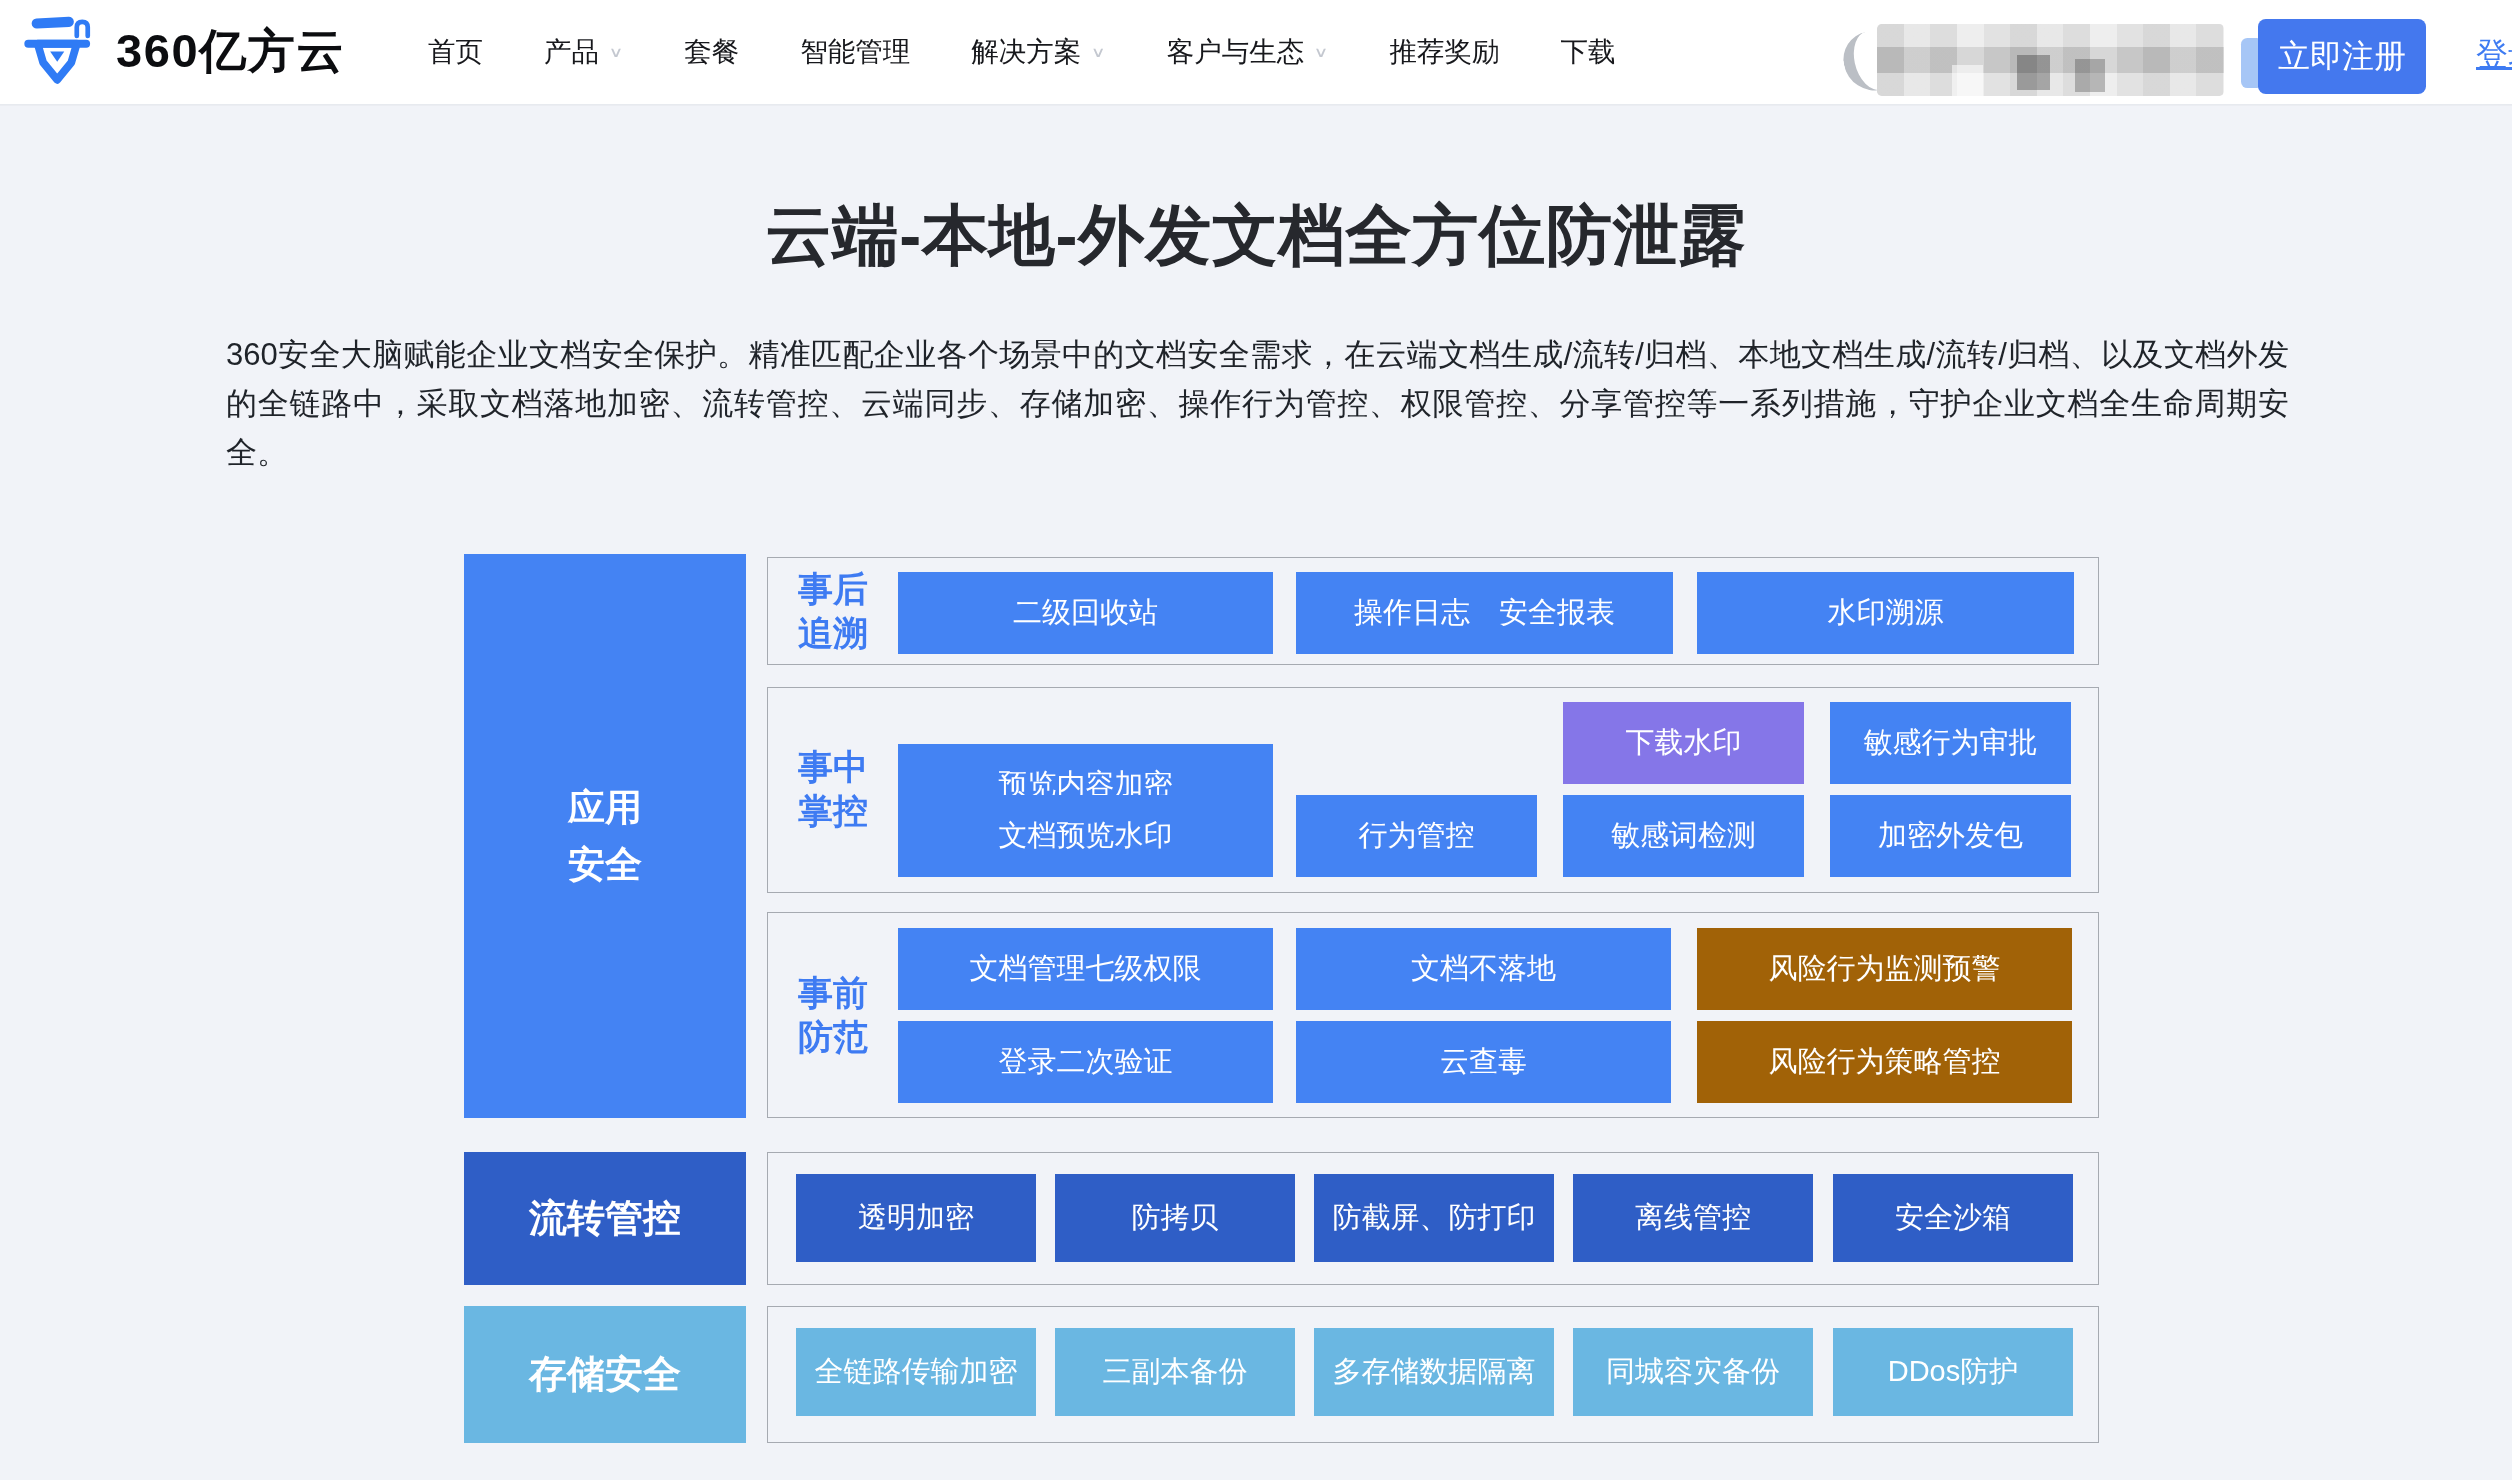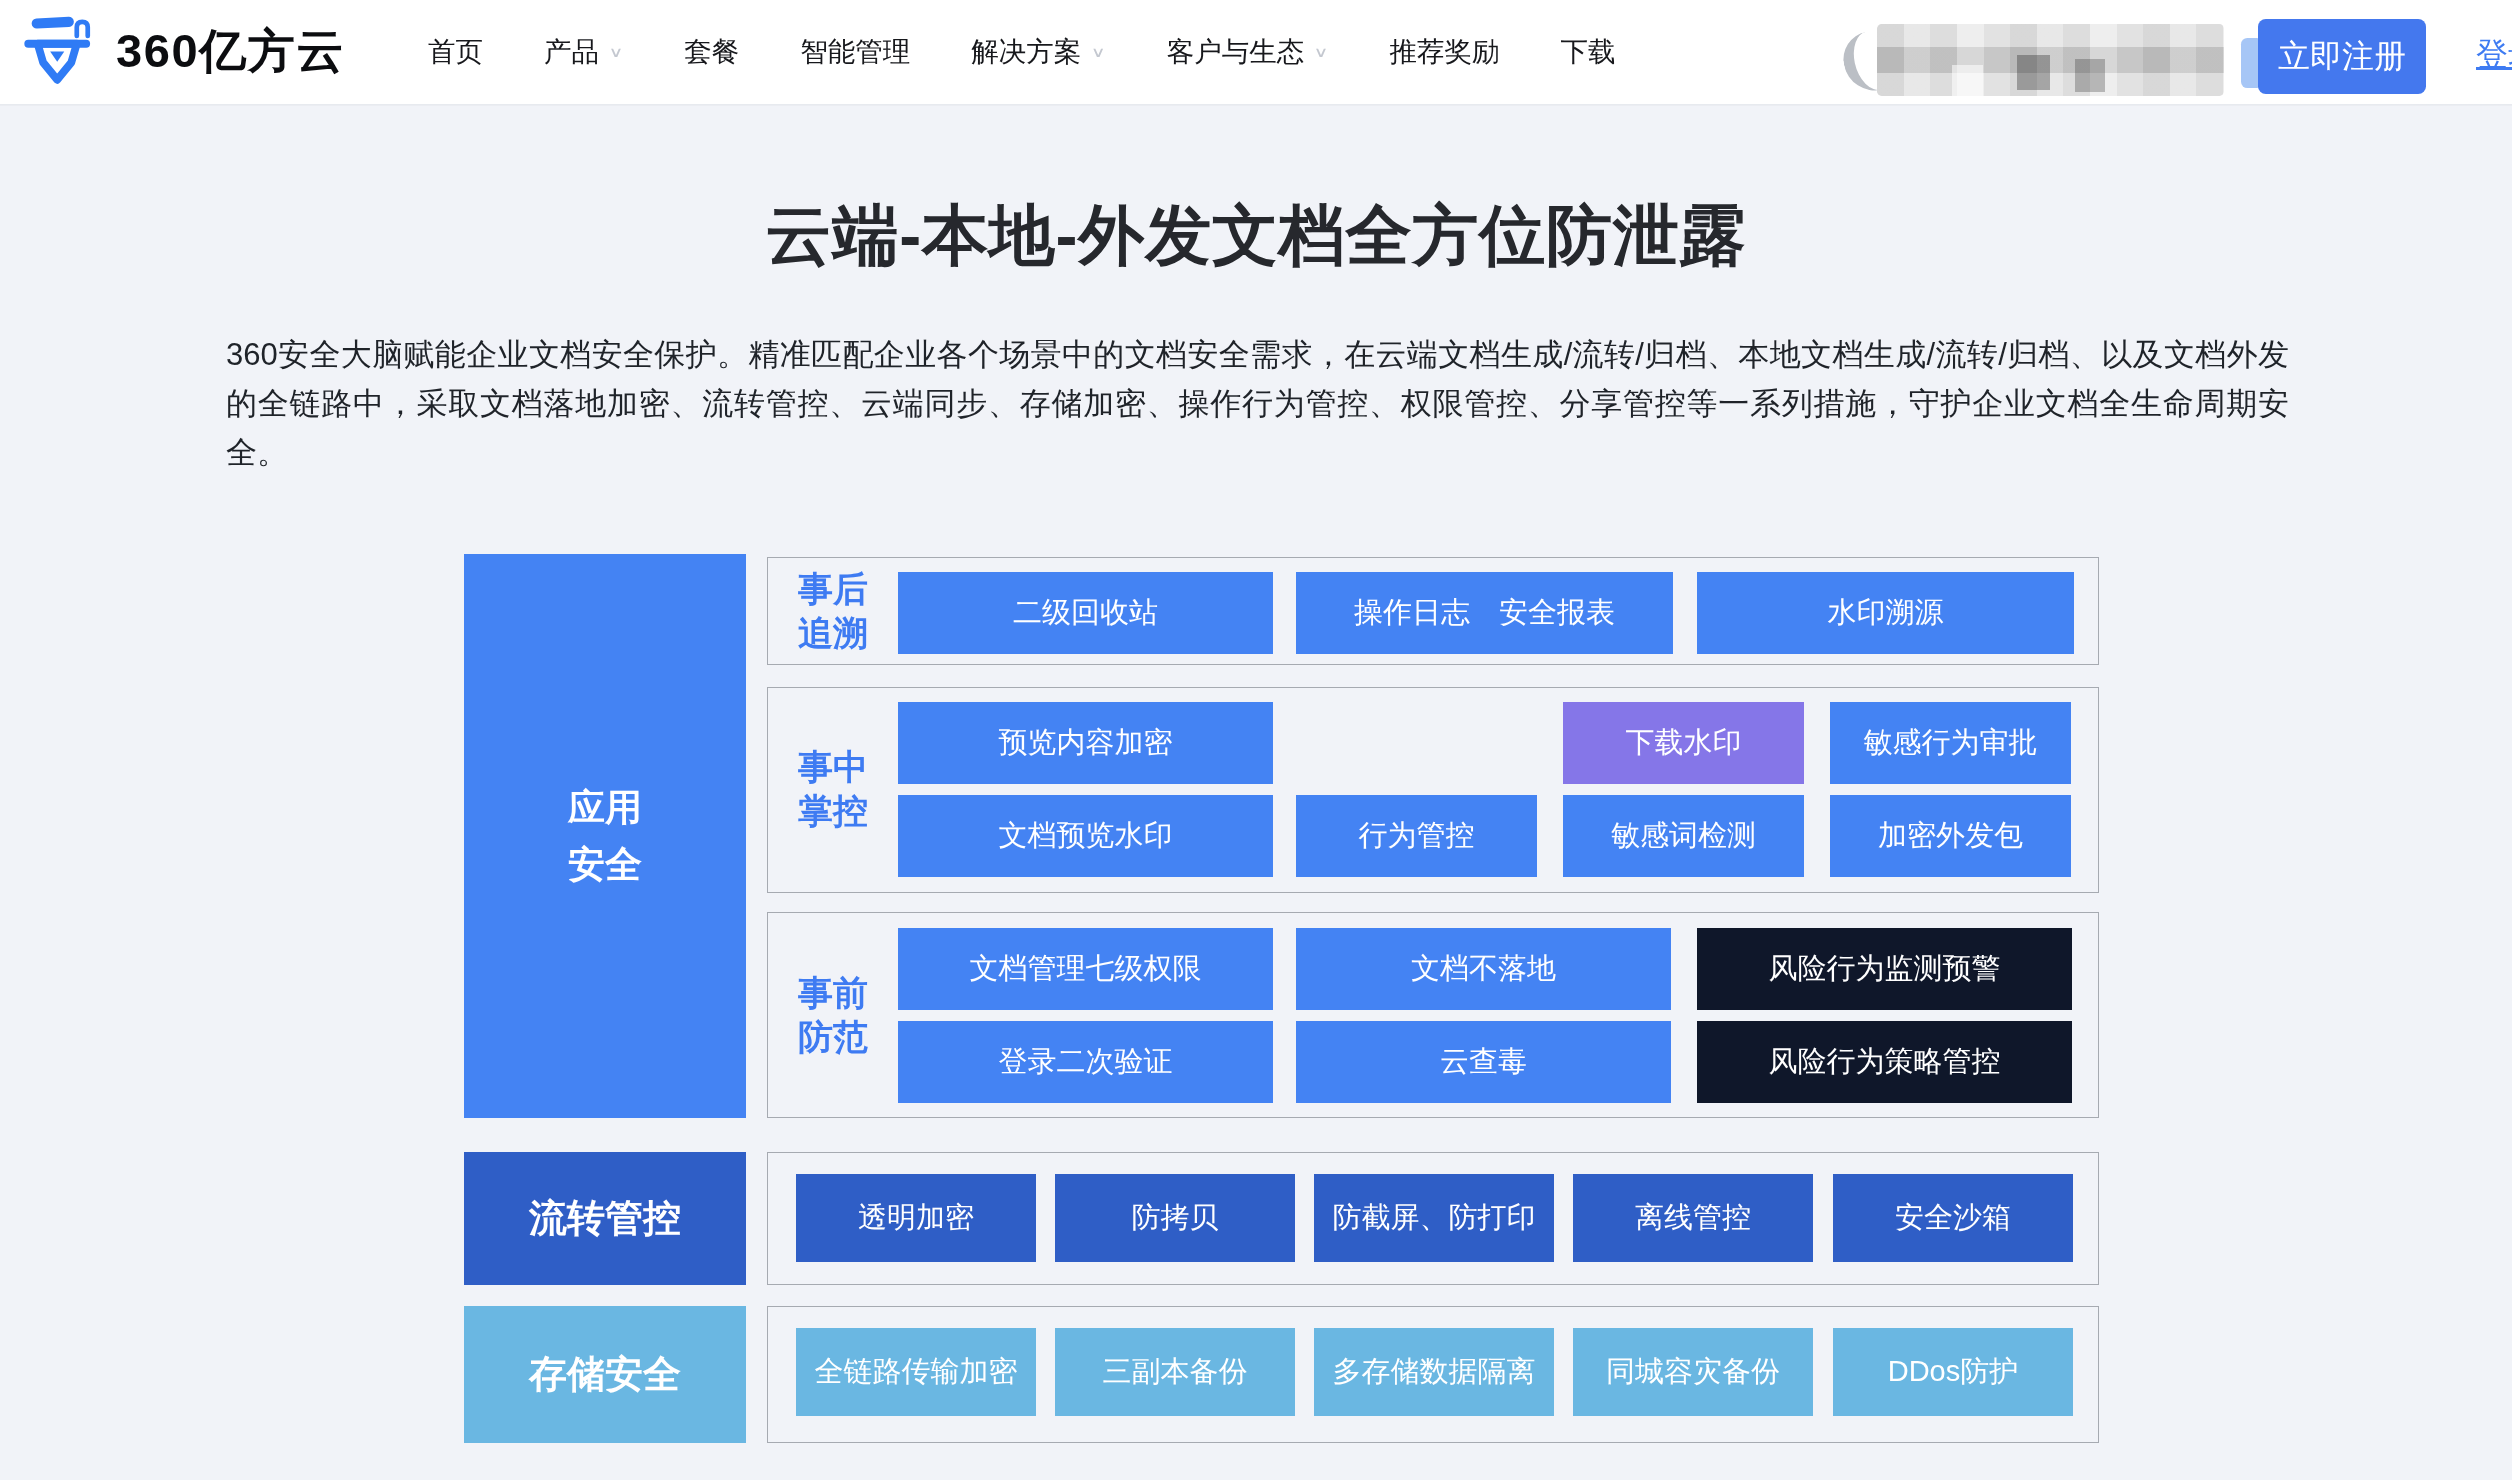--- a/index.html
+++ b/index.html
@@ -50,21 +50,21 @@
           line-height:44px;text-align:center;}
   #plabel-0{top:567px;}
   #plabel-1{top:745px;}
   #plabel-2{top:971px;}
   .bx{position:absolute;display:flex;align-items:center;justify-content:center;color:#ffffff;
       font-size:29px;white-space:pre;text-align:center;}
   .v-blue{background:#4483f3;}
   .v-dark{background:#2f5ec6;}
   .v-light{background:#6ab7e2;}
   .v-purple{background:#8576e8;}
-  .v-purple2{background:#0f172a;}
+  .v-purple2{background:#a16207;}
 </style>
 </head>
 <body>
 
 <div class="canvas">
 
   <div class="header">
     <div class="logo">
       <span>
         <svg width="72" height="72" viewBox="0 0 92 92" fill="none" xmlns="http://www.w3.org/2000/svg">
@@ -139,21 +139,21 @@
   <div class="panel" id="panel-4"></div>
 
   <div class="plabel" id="plabel-0">事后追溯</div>
   <div class="plabel" id="plabel-1">事中掌控</div>
   <div class="plabel" id="plabel-2">事前防范</div>
 
   <div class="bx v-blue" style="left:898px;top:572px;width:375px;height:82px">二级回收站</div>
   <div class="bx v-blue" style="left:1296px;top:572px;width:377px;height:82px">操作日志　安全报表</div>
   <div class="bx v-blue" style="left:1697px;top:572px;width:377px;height:82px">水印溯源</div>
 
-  <div class="bx v-blue" style="left:898px;top:702px;width:375px;height:82px">预览内容加密</div>
+  <div class="bx v-blue" style="left:898px;top:744px;width:375px;height:82px">预览内容加密</div>
   <div class="bx v-purple" style="left:1563px;top:702px;width:241px;height:82px">下载水印</div>
   <div class="bx v-blue" style="left:1830px;top:702px;width:241px;height:82px">敏感行为审批</div>
 
   <div class="bx v-blue" style="left:898px;top:795px;width:375px;height:82px">文档预览水印</div>
   <div class="bx v-blue" style="left:1296px;top:795px;width:241px;height:82px">行为管控</div>
   <div class="bx v-blue" style="left:1563px;top:795px;width:241px;height:82px">敏感词检测</div>
   <div class="bx v-blue" style="left:1830px;top:795px;width:241px;height:82px">加密外发包</div>
 
   <div class="bx v-blue" style="left:898px;top:928px;width:375px;height:82px">文档管理七级权限</div>
   <div class="bx v-blue" style="left:1296px;top:928px;width:375px;height:82px">文档不落地</div>

